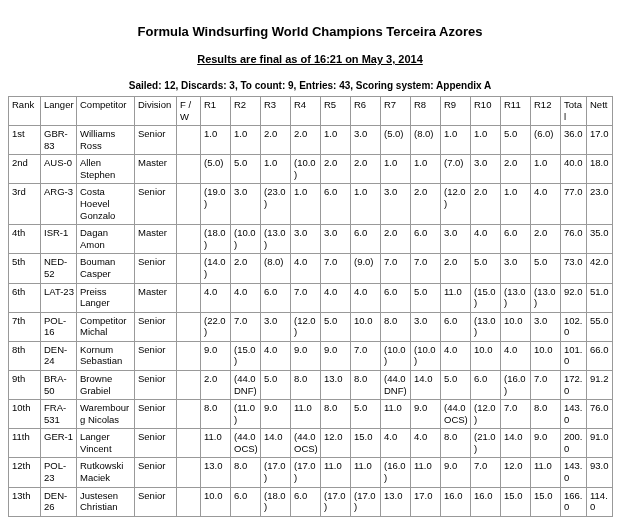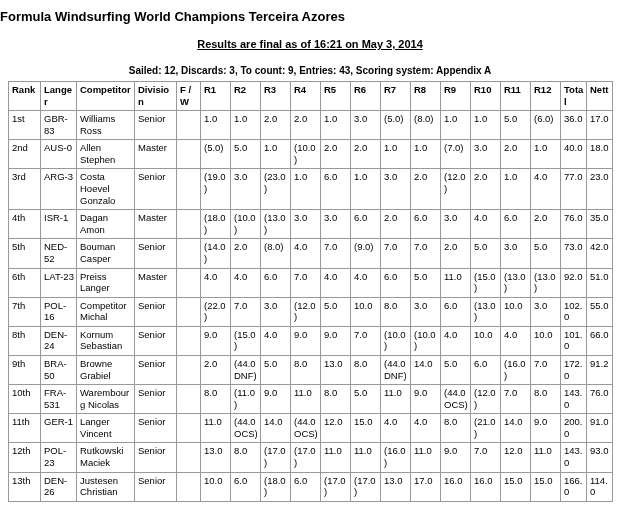--- a/index.html
+++ b/index.html
@@ -11,21 +11,22 @@
   }
   .page {
     width: 620px;
     height: 522px;
     overflow: hidden;
     background: #fff;
   }
   .title {
     font-size: 13px;
     font-weight: bold;
-    padding-top: 9px;
+    text-align: center;
+    padding-top: 24px;
   }
   .subtitle {
     font-size: 11px;
     font-weight: bold;
     text-align: center;
     margin-top: 14px;
     text-decoration: underline;
   }
   .section {
     font-size: 11px;
@@ -50,21 +51,21 @@
   table.results th,
   table.results td {
     border: 1px solid #999;
     padding: 2px 2px 3px 3px;
     text-align: left;
     vertical-align: top;
     line-height: 1.22;
     overflow: hidden;
     word-wrap: break-word;
   }
-  table.results th { font-weight: bold; }
+  table.results th { font-weight: normal; }
   col.c-rank  { width: 32px; }
   col.c-sail  { width: 36px; }
   col.c-comp  { width: 58px; }
   col.c-div   { width: 42px; }
   col.c-fw    { width: 24px; }
   col.c-race  { width: 30px; }
   col.c-total { width: 26px; }
   col.c-nett  { width: 26px; }
 </style>
 </head>

